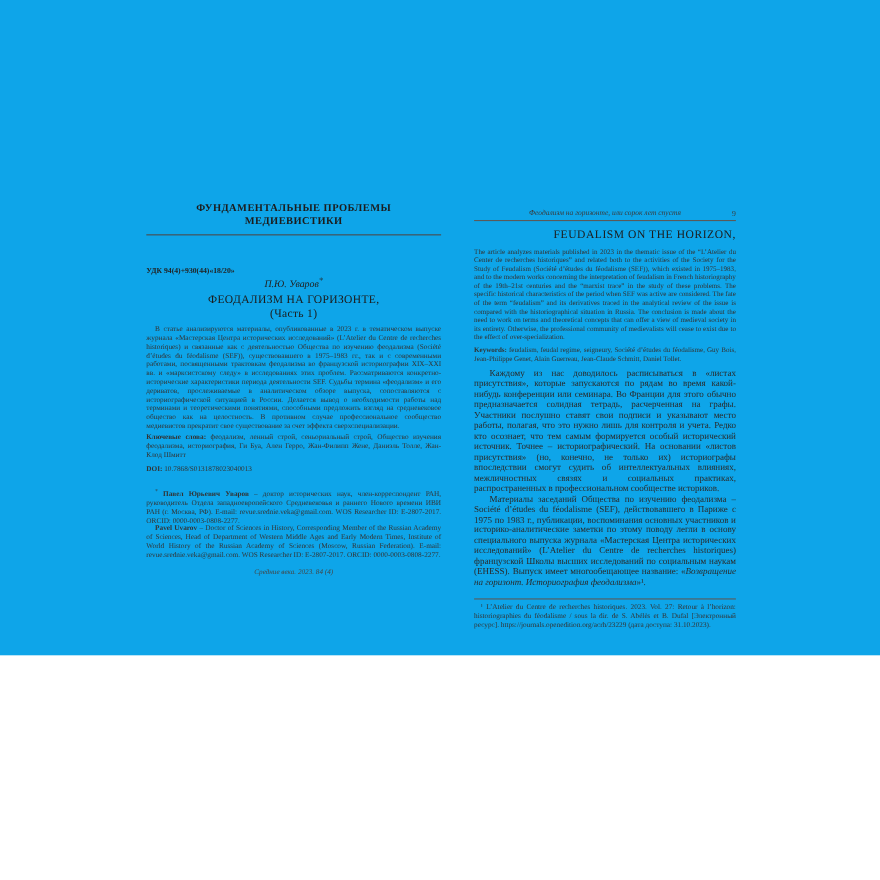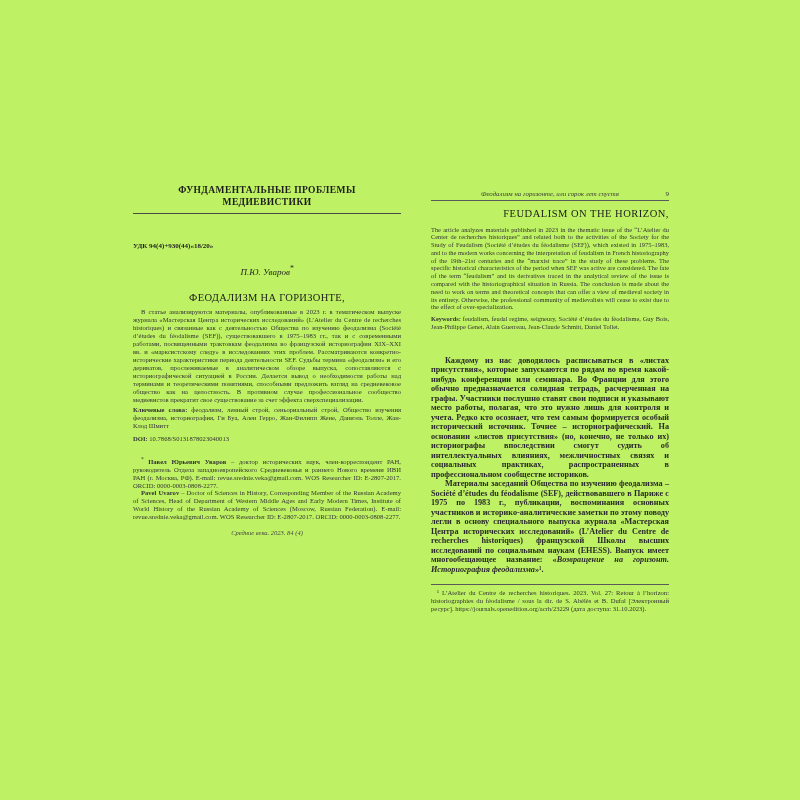--- a/index.html
+++ b/index.html
@@ -3,22 +3,22 @@
 <meta charset="utf-8">
 <style>
   html, body {
     margin: 0;
     padding: 0;
     background: #ffffff;
   }
   .canvas {
     position: relative;
     width: 800px;
-    height: 800px;
-    background: #bef264;
+    height: 596px;
+    background: #0ea5e9;
     overflow: hidden;
     font-family: "Liberation Serif", "DejaVu Serif", serif;
     color: #2b2b2b;
   }
   .page {
     position: absolute;
     top: 0;
   }
   .page-left  { left: 133px; width: 268px; top: 185px; }
   .page-right { left: 431px; width: 238px; top: 190px; }
@@ -41,28 +41,27 @@
     margin: 5px 0 0 0;
     height: 0;
   }
   .udk {
     margin-top: 28px;
     font-size: 7px;
     font-weight: bold;
     color: #222;
   }
   .author {
-    margin-top: 14px;
     text-align: center;
     font-style: italic;
     font-size: 9px;
     color: #222;
   }
   .title-ru {
-    margin-top: 14px;
+    margin-top: 3px;
     text-align: center;
     font-size: 10.5px;
     line-height: 13px;
     letter-spacing: 0.3px;
     color: #1c1c1c;
   }
   .abstract-ru {
     margin-top: 4px;
     font-size: 6.6px;
     line-height: 8px;
@@ -134,26 +133,25 @@
     color: #333;
   }
   .keywords-en {
     margin-top: 4px;
     font-size: 6.4px;
     line-height: 7.8px;
     text-align: justify;
     color: #333;
   }
   .body-text {
-    margin-top: 25px;
+    margin-top: 4px;
     font-size: 8.2px;
     line-height: 9.5px;
     text-align: justify;
     color: #2a2a2a;
-    font-weight: bold;
   }
   .body-para { text-indent: 14px; margin: 0; }
   .footnote-rule {
     border: 0;
     border-top: 1px solid #5a5a5a;
     margin: 10px 0 0 0;
     height: 0;
   }
   .footnote-en {
     margin-top: 4px;
@@ -177,20 +175,21 @@
     </div>
 
     <div class="rule"></div>
 
     <div class="udk">УДК 94(4)+930(44)«18/20»</div>
 
     <div class="author"><span>П.Ю. Уваров</span><sup>*</sup></div>
 
     <div class="title-ru">
       <div>ФЕОДАЛИЗМ НА ГОРИЗОНТЕ,</div>
+      <div>(Часть 1)</div>
     </div>
 
     <div class="abstract-ru">В статье анализируются материалы, опубликованные в 2023 г. в тематическом выпуске журнала «Мастерская Центра исторических исследований» (L’Atelier du Centre de recherches historiques) и связанные как с деятельностью Общества по изучению феодализма (Société d’études du féodalisme (SEF)), существовавшего в 1975–1983 гг., так и с современными работами, посвященными трактовкам феодализма во французской историографии XIX–XXI вв. и «марксистскому следу» в исследованиях этих проблем. Рассматриваются конкретно-исторические характеристики периода деятельности SEF. Судьбы термина «феодализм» и его дериватов, прослеживаемые в аналитическом обзоре выпуска, сопоставляются с историографической ситуацией в России. Делается вывод о необходимости работы над терминами и теоретическими понятиями, способными предложить взгляд на средневековое общество как на целостность. В противном случае профессиональное сообщество медиевистов прекратит свое существование за счет эффекта сверхспециализации.</div>
 
     <div class="keywords-ru"><span class="b">Ключевые слова:</span><span> феодализм, ленный строй, сеньориальный строй, Общество изучения феодализма, историография, Ги Буа, Ален Герро, Жан-Филипп Жене, Даниэль Толле, Жан-Клод Шмитт</span></div>
 
     <div class="doi-line"><span class="b">DOI:</span><span> 10.7868/S0131878023040013</span></div>
 
     <div class="footnote-block">
       <div class="footnote-para"><sup>* </sup><span class="b">Павел Юрьевич Уваров</span><span> – доктор исторических наук, член-корреспондент РАН, руководитель Отдела западноевропейского Средневековья и раннего Нового времени ИВИ РАН (г. Москва, РФ). E-mail: revue.srednie.veka@gmail.com. WOS Researcher ID: E-2807-2017. ORCID: 0000-0003-0808-2277.</span></div>

